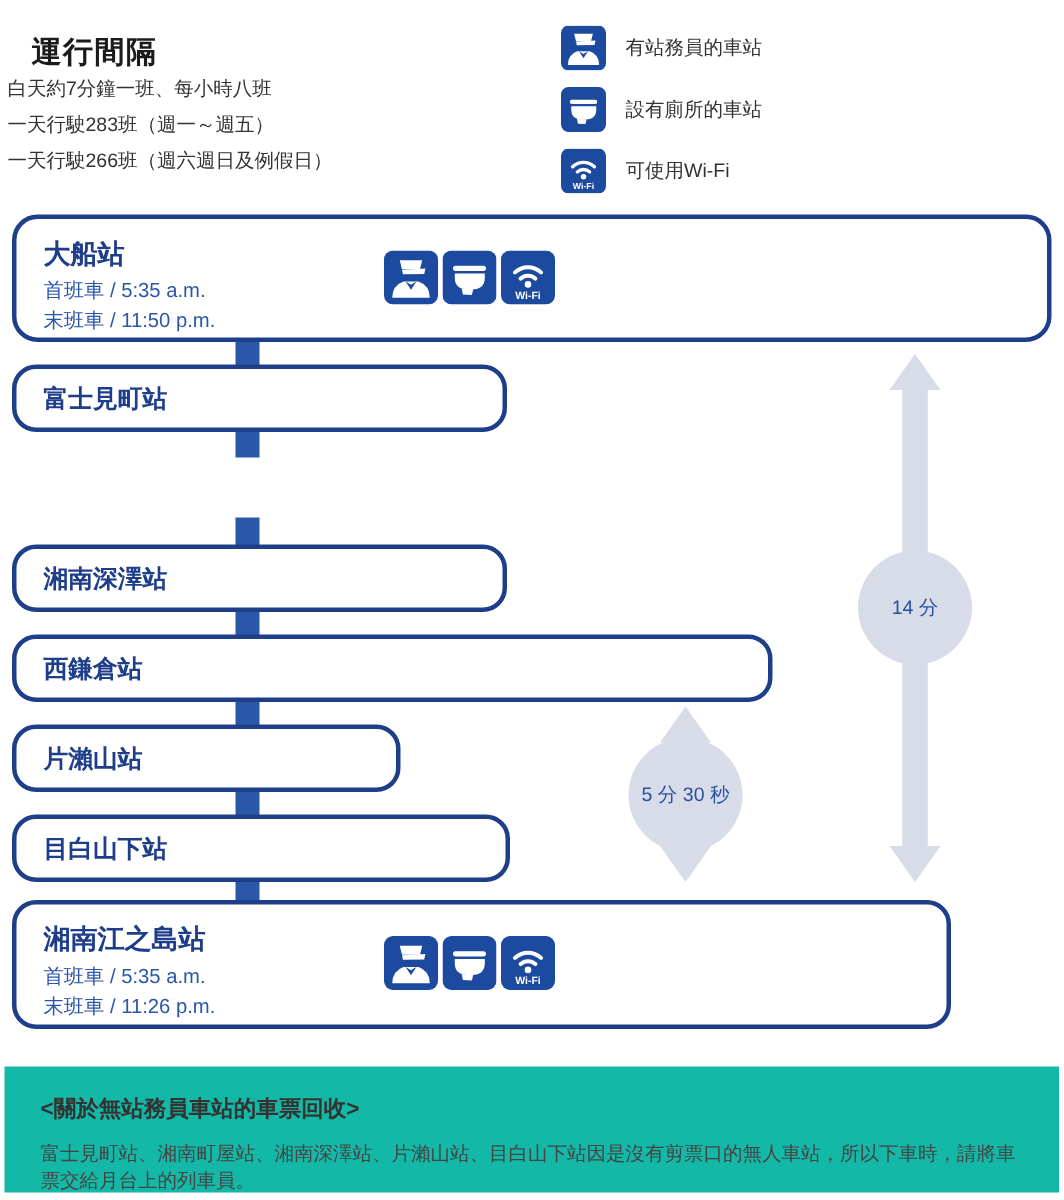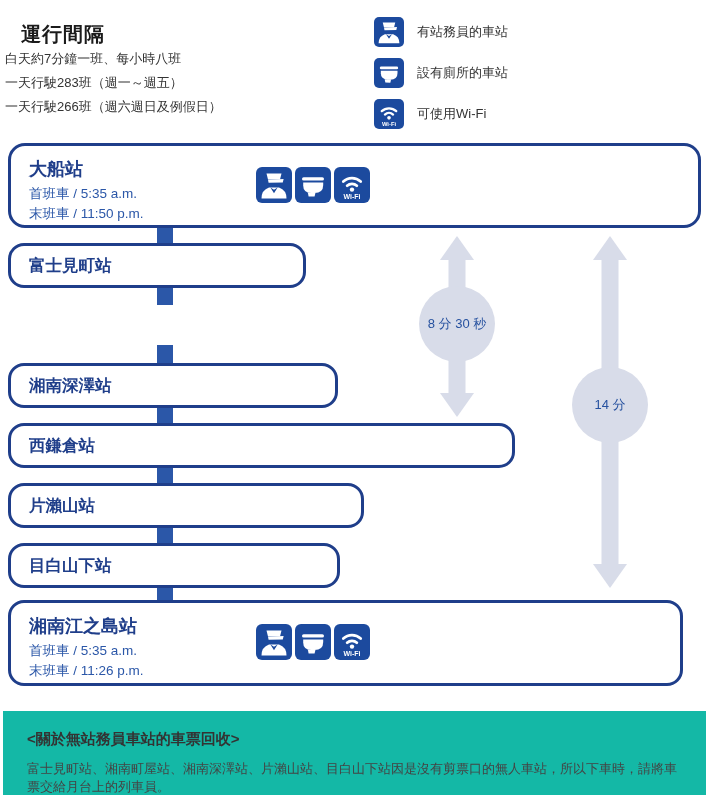--- a/index.html
+++ b/index.html
@@ -20,27 +20,27 @@
   #cn0 { top:225px; height:20px; }
   #cn1 { top:285px; height:20px; }
   #cn2 { top:345px; height:20px; }
   #cn3 { top:405px; height:20px; }
   #cn4 { top:465px; height:20px; }
   #cn5 { top:525px; height:20px; }
   #cn6 { top:585px; height:17px; }
   
   .station { position:absolute; box-sizing:border-box; background:#fff; border:3px solid #1f3e8a; border-radius:16px; z-index:2; }
   #st0 { left:8px; top:143px; width:693px; height:85px;border-radius:17px; }
-  #st1 { left:8px; top:243px; width:298px; height:45px; }
+  #st1 { left:8px; top:243px; width:330px; height:45px; }
   #st2 { left:8px; top:303px; width:340px; height:45px; }
   #st3 { left:8px; top:363px; width:330px; height:45px; }
   #st4 { left:8px; top:423px; width:507px; height:45px; }
-  #st5 { left:8px; top:483px; width:356px; height:45px; }
+  #st5 { left:8px; top:483px; width:259px; height:45px; }
   #st6 { left:8px; top:543px; width:332px; height:45px; }
-  #st7 { left:8px; top:600px; width:675px; height:86px; }
+  #st7 { left:8px; top:600px; width:626px; height:86px; }
   .station.lg { padding:11px 0 0 18px; }
   .station.lg .st-name { font-size:18px; font-weight:bold; color:#1f3e8a; margin-bottom:3px; }
   .st-time { font-size:13.5px; color:#2b57a8; line-height:20px; }
   .station.sm { display:flex; align-items:center; padding-left:18px; }
   .station.sm .st-name { font-size:16.5px; font-weight:bold; color:#1f3e8a; }
   .st-icons { position:absolute; left:245px; top:21px; display:flex; gap:3px; }
   .ic36 { width:36px; height:36px; }
   .st-icon-single { position:absolute; left:250px; top:2px; }
   .ic34 { width:34px; height:34px; }
   
@@ -123,26 +123,26 @@
   </div>
 
   <div class="connector" id="cn0"></div>
   <div class="connector" id="cn1"></div>
   <div class="connector" id="cn2"></div>
   <div class="connector" id="cn3"></div>
   <div class="connector" id="cn4"></div>
   <div class="connector" id="cn5"></div>
   <div class="connector" id="cn6"></div>
 
-  <div class="interval" id="iv0">
+  <div class="interval" id="iv1">
     <div class="ah top"></div>
     <div class="shaft"></div>
     <div class="ah bot"></div>
     <div class="bubble">
-      <span>8 分 30 秒</span>
+      <span>5 分 30 秒</span>
     </div>
   </div>
   <div class="interval" id="iv2">
     <div class="ah top"></div>
     <div class="shaft"></div>
     <div class="ah bot"></div>
     <div class="bubble">
       <span>14 分</span>
     </div>
   </div>

